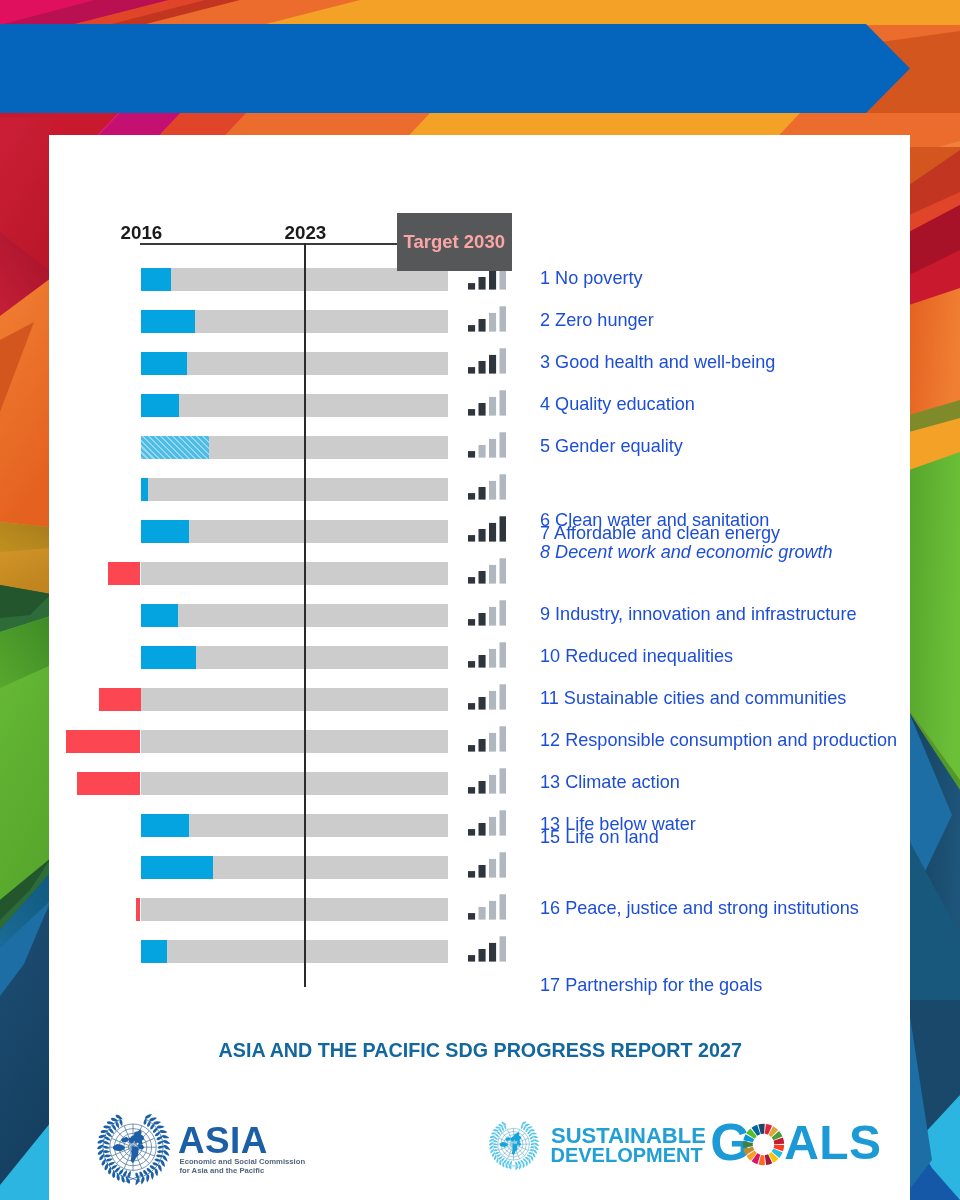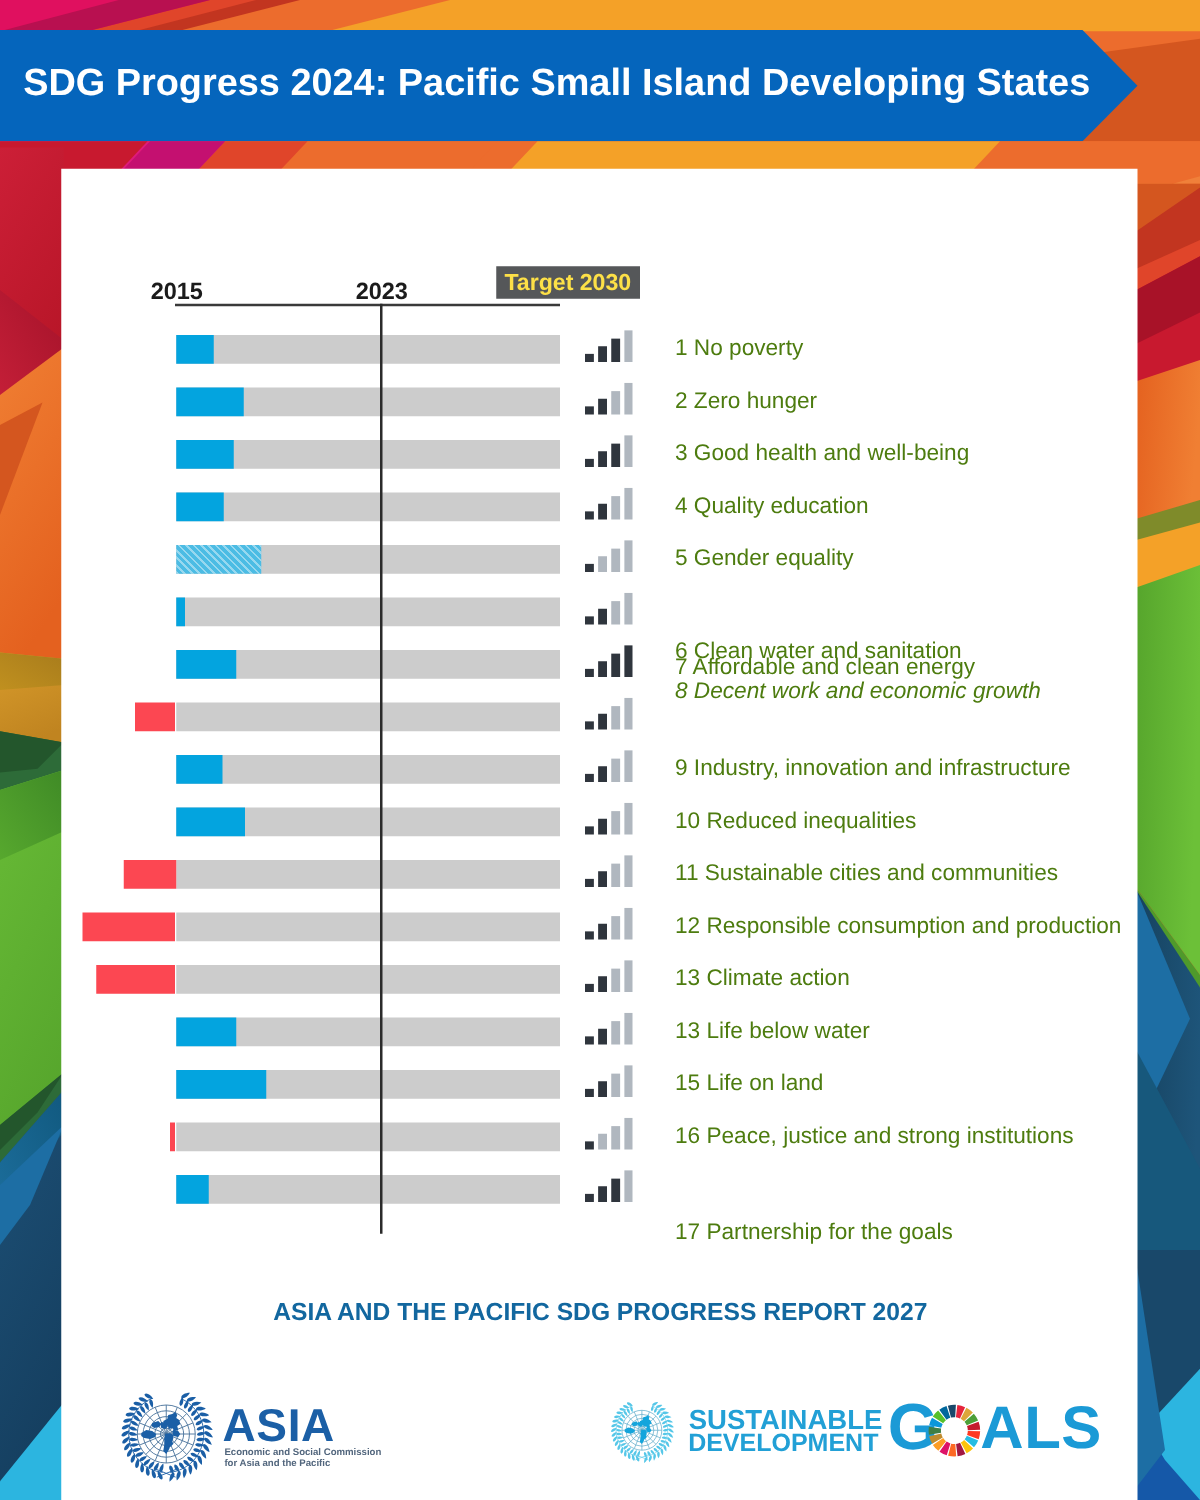--- a/index.html
+++ b/index.html
@@ -5,23 +5,23 @@
   html,body{margin:0;padding:0;background:#fff;}
   body{width:960px;height:1200px;overflow:hidden;position:relative;
        font-family:"Liberation Sans",sans-serif;}
   #stage{position:absolute;left:0;top:0;width:960px;height:1200px;overflow:hidden;}
   #bg{position:absolute;left:0;top:0;width:960px;height:1200px;display:block;}
   #card{position:absolute;left:49px;top:135px;width:861px;height:1065px;background:#fff;}
   #banner{position:absolute;left:0;top:24px;width:912px;height:89px;display:block;}
   #banner-title{position:absolute;left:18.5px;top:24px;height:89px;line-height:85px;
       font-size:30.3px;font-weight:bold;color:#ffffff;white-space:nowrap;}
   .ax{position:absolute;font-size:18.8px;font-weight:bold;color:#1b1b1b;letter-spacing:0px;}
-  #chip{position:absolute;background:#555759;color:#fde047;font-size:18.5px;font-weight:bold;
-        line-height:26px;height:26px;padding:0 7px;white-space:nowrap;}
-  .rlabel{position:absolute;font-size:18.1px;color:#4d7c0f;white-space:nowrap;}
+  #chip{position:absolute;background:#555759;color:#fca5a5;font-size:18.5px;font-weight:bold;
+        line-height:26px;height:26px;padding:16px 7px;white-space:nowrap;}
+  .rlabel{position:absolute;font-size:18.1px;color:#1d4ed8;white-space:nowrap;}
   .track{position:absolute;background:#cccccc;height:23px;}
   .fill{position:absolute;height:23px;}
   .hatch{background-color:#4cbce4;
      background-image:repeating-linear-gradient(45deg,rgba(255,255,255,0.42) 0 1.5px,rgba(255,255,255,0) 1.5px 4.2px);}
   .sig{position:absolute;display:block;}
   #rep{position:absolute;font-weight:bold;font-size:19.7px;color:#12679f;letter-spacing:0px;white-space:nowrap;}
   #vline{position:absolute;background:#2b2b2b;width:1.8px;}
   #hline{position:absolute;background:#3a3a3a;height:1.8px;}
   .escapword{position:absolute;font-weight:bold;color:#1b5fa6;white-space:nowrap;}
   .escaptag{position:absolute;font-size:7.7px;font-weight:bold;color:#52667d;white-space:nowrap;letter-spacing:0px;}
@@ -130,21 +130,20 @@
 <polygon points="909,840 960,935 960,1090 909,1130" fill="#17587c"></polygon>
 <polygon points="909,1000 960,1000 960,1200 909,1200" fill="#19486a"></polygon>
 <polygon points="909,1150 960,1095 960,1200 909,1200" fill="#2cb5e0"></polygon>
 <polygon points="909,1130 932,1168 960,1200 909,1200" fill="#1558a8"></polygon>
 <polygon points="909,1010 932,1160 909,1190" fill="#1d6ea4"></polygon>
   </svg>
 
   <svg id="banner" viewBox="0 0 912 89" xmlns="http://www.w3.org/2000/svg">
     <polygon points="0,0 866,0 910,44.5 866,89 0,89" fill="#0565bc"></polygon>
   </svg>
-  <div id="banner-title">SDG Progress 2024: Pacific Small Island Developing States</div>
 
   <div id="card">
     <div id="chart">
       <div class="row">
       <div class="track" style="left:91.5px;top:133.0px;width:307.5px;"></div>
       <div class="fill" style="left:91.5px;top:133.0px;width:30.4px;background:#03a4df;"></div>
       <svg class="sig" style="left:418.9px;top:129.0px;" width="38" height="26" viewBox="0 0 38 26">
       <rect x="0.00" y="19.10" width="7.1" height="6.5" fill="#2f353d"></rect>
       <rect x="10.50" y="13.00" width="7.1" height="12.6" fill="#2f353d"></rect>
       <rect x="21.00" y="6.90" width="7.1" height="18.7" fill="#2f353d"></rect>
@@ -297,21 +296,21 @@
       </div>
       <div class="row">
       <div class="track" style="left:91.5px;top:721.0px;width:307.5px;"></div>
       <div class="fill" style="left:91.5px;top:721.0px;width:72.6px;background:#03a4df;"></div>
       <svg class="sig" style="left:418.9px;top:717.0px;" width="38" height="26" viewBox="0 0 38 26">
       <rect x="0.00" y="19.10" width="7.1" height="6.5" fill="#2f353d"></rect>
       <rect x="10.50" y="13.00" width="7.1" height="12.6" fill="#2f353d"></rect>
       <rect x="21.00" y="6.90" width="7.1" height="18.7" fill="#b0b7bf"></rect>
       <rect x="31.50" y="0.30" width="7.1" height="25.3" fill="#b0b7bf"></rect>
       </svg>
-      <div class="rlabel" style="left:491px;top:721px;">15 Life on land</div>
+      <div class="rlabel" style="left:491px;top:692px;">15 Life on land</div>
       </div>
       <div class="row">
       <div class="track" style="left:91.5px;top:763.0px;width:307.5px;"></div>
       <div class="fill" style="left:86.9px;top:763.0px;width:4.6px;background:#fc4752;"></div>
       <svg class="sig" style="left:418.9px;top:759.0px;" width="38" height="26" viewBox="0 0 38 26">
       <rect x="0.00" y="19.10" width="7.1" height="6.5" fill="#2f353d"></rect>
       <rect x="10.50" y="13.00" width="7.1" height="12.6" fill="#b0b7bf"></rect>
       <rect x="21.00" y="6.90" width="7.1" height="18.7" fill="#b0b7bf"></rect>
       <rect x="31.50" y="0.30" width="7.1" height="25.3" fill="#b0b7bf"></rect>
       </svg>
@@ -323,21 +322,21 @@
       <svg class="sig" style="left:418.9px;top:801.0px;" width="38" height="26" viewBox="0 0 38 26">
       <rect x="0.00" y="19.10" width="7.1" height="6.5" fill="#2f353d"></rect>
       <rect x="10.50" y="13.00" width="7.1" height="12.6" fill="#2f353d"></rect>
       <rect x="21.00" y="6.90" width="7.1" height="18.7" fill="#2f353d"></rect>
       <rect x="31.50" y="0.30" width="7.1" height="25.3" fill="#b0b7bf"></rect>
       </svg>
       <div class="rlabel" style="left:491px;top:840px;">17 Partnership for the goals</div>
       </div>
       <div id="hline" style="left:91px;top:108px;width:308px;"></div>
       <div id="vline" style="left:255.0px;top:108px;height:744px;"></div>
-      <div class="ax" style="left:71.5px;top:87px;">2015</div>
+      <div class="ax" style="left:71.5px;top:87px;">2016</div>
       <div class="ax" style="left:235.5px;top:87px;">2023</div>
       <div id="chip" style="left:347.5px;top:78px;">Target 2030</div>
     </div>
 
     <div id="rep" style="left:169.6px;top:903.8px;">ASIA AND THE PACIFIC SDG PROGRESS REPORT 2027</div>
 
     <div>
       <svg style="position:absolute;left:43.5px;top:977px;" width="80" height="80" viewBox="0 0 100 100">
 <g fill="none" stroke="#46709a" stroke-width="0.9">
 <circle cx="50.0" cy="44.0" r="5.80"></circle>

